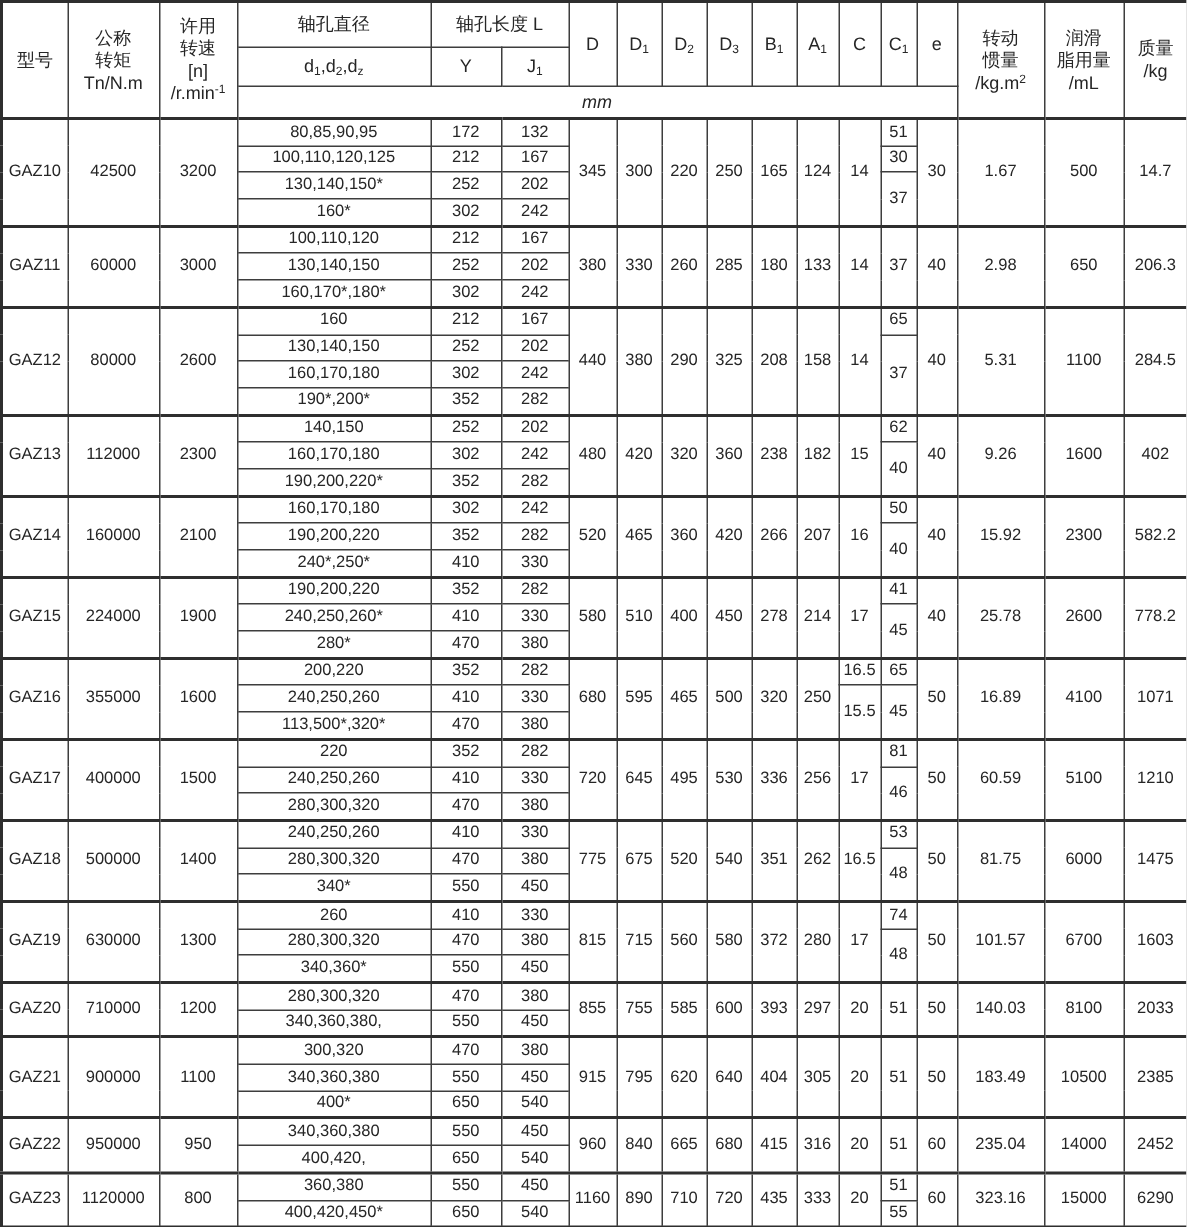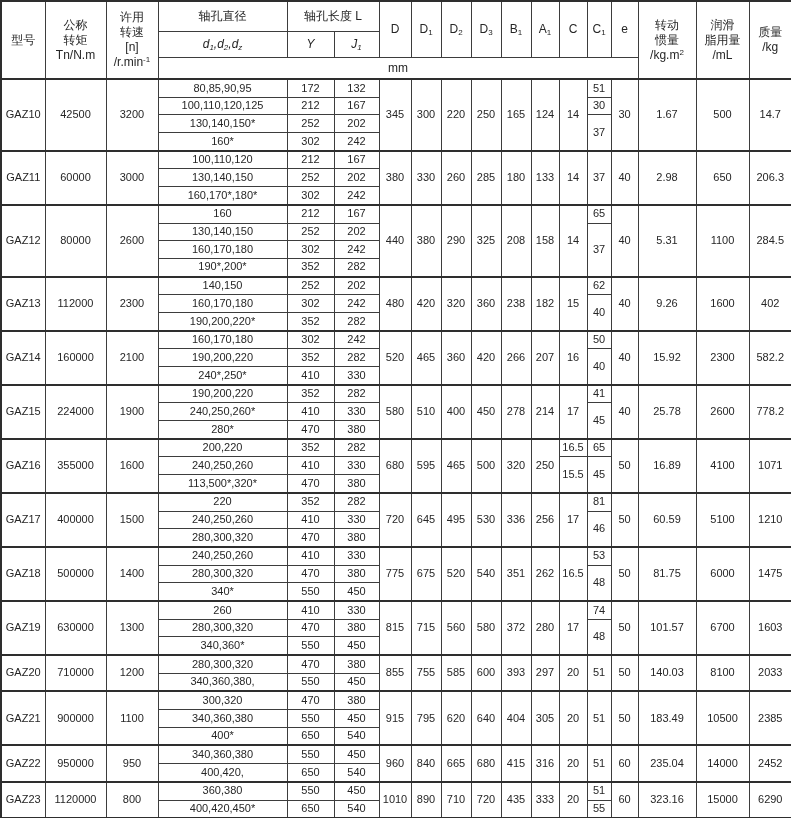--- a/index.html
+++ b/index.html
@@ -11,22 +11,22 @@
     border-collapse: collapse; table-layout: fixed; width: 791px;
     color: #262626; border: 2px solid #2e2e2e;
   }
   .spec th, .spec td {
     border: 1px solid #3d3d3d; text-align: center; vertical-align: middle;
     padding: 0 1px; overflow: hidden; white-space: nowrap;
     font-weight: normal;
   }
   .spec thead th { font-size: 12px; line-height: 1.25; }
   .spec thead tr.h1 th { height: 29px; }
-  .spec thead tr.h2 th { height: 25px; font-style: italic; }
-  .spec thead tr.h3 th { height: 20px; }
+  .spec thead tr.h2 th { height: 25px; }
+  .spec thead tr.h3 th { height: 20px; font-style: italic; }
   .spec thead { border-bottom: 2px solid #2e2e2e; }
   .spec tbody td { font-size: 11px; height: 16.7px; line-height: 1.05; }
   .spec tbody tr.gs td { border-top: 2px solid #2e2e2e; }
   .spec td.italic { }
   .spec sub { font-size: 8px; vertical-align: -2px; line-height: 0; }
   .spec sup { font-size: 8px; vertical-align: 4px; line-height: 0; }
 </style>
 </head>
 <body>
 
@@ -483,21 +483,21 @@
           <td>650</td>
           <td>540</td>
         </tr>
         <tr class="gs">
           <td rowspan="2">GAZ23</td>
           <td rowspan="2">1120000</td>
           <td rowspan="2">800</td>
           <td>360,380</td>
           <td>550</td>
           <td>450</td>
-          <td rowspan="2">1010</td>
+          <td rowspan="2">1160</td>
           <td rowspan="2">890</td>
           <td rowspan="2">710</td>
           <td rowspan="2">720</td>
           <td rowspan="2">435</td>
           <td rowspan="2">333</td>
           <td rowspan="2">20</td>
           <td>51</td>
           <td rowspan="2">60</td>
           <td rowspan="2">323.16</td>
           <td rowspan="2">15000</td>

